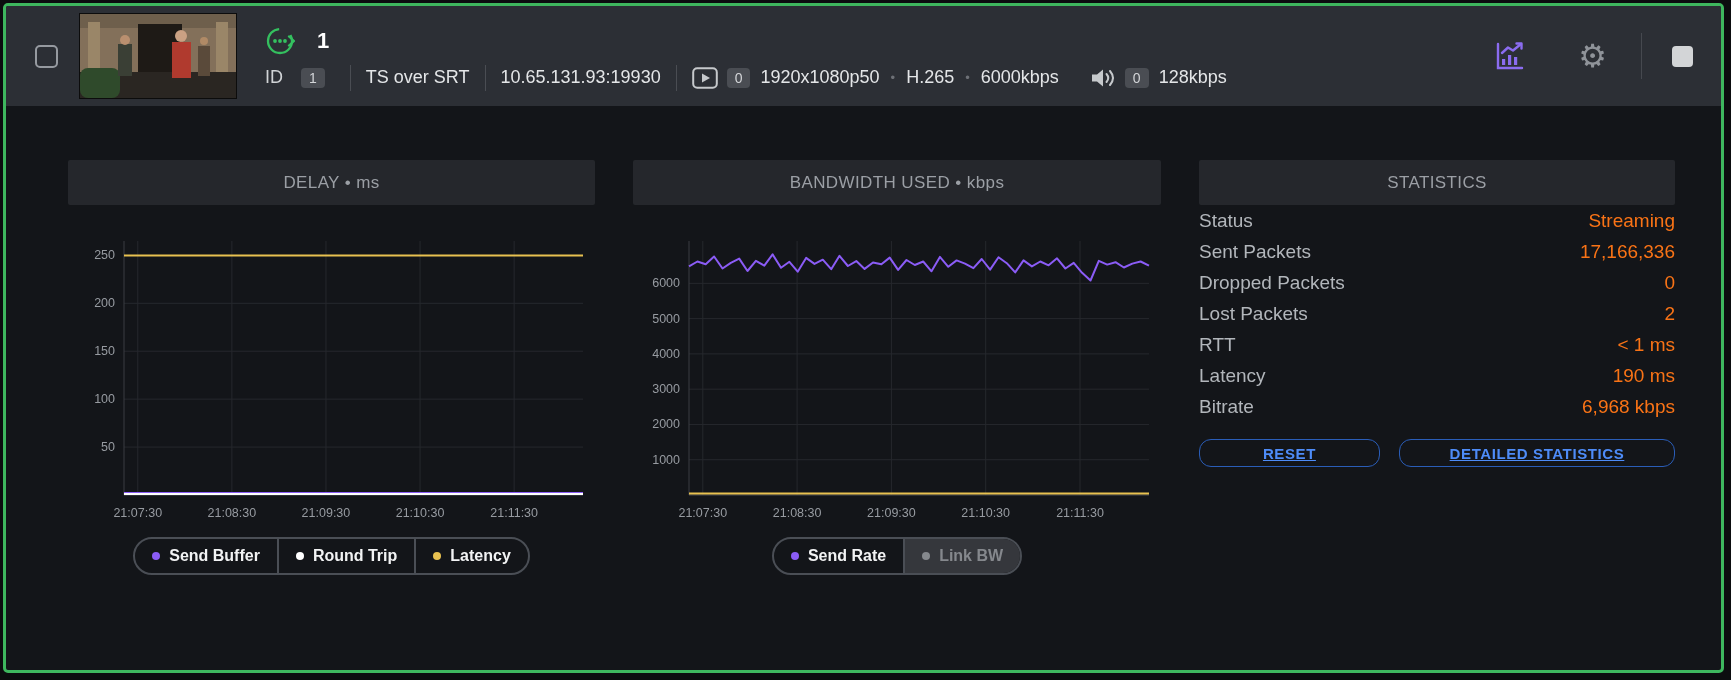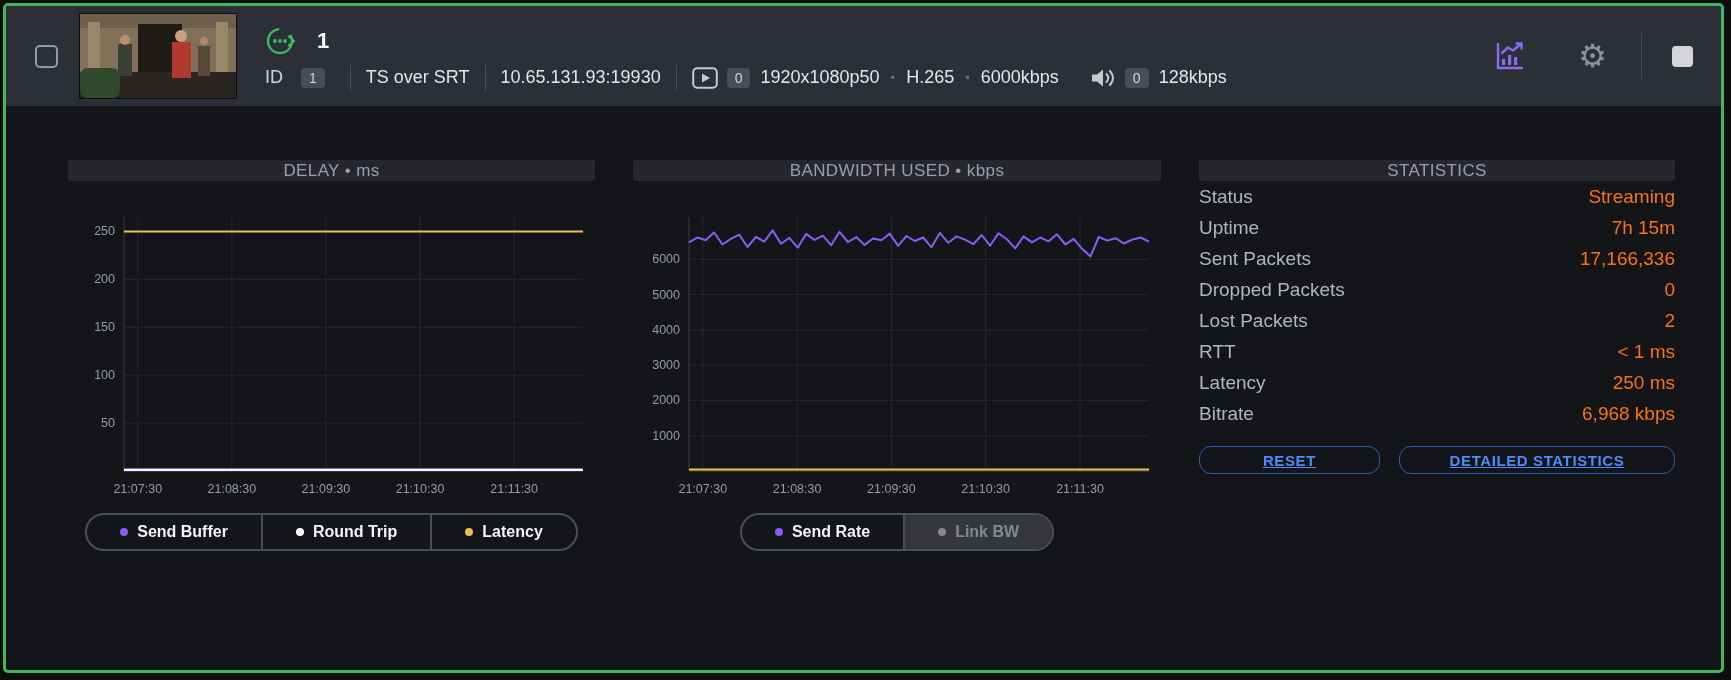--- a/index.html
+++ b/index.html
@@ -45,32 +45,32 @@
   .gear-glyph { font-size: 32px; color: #8f9399; line-height: 1; }
   .hdr-div { width: 1px; height: 46px; background: #46494f; margin: 0 30px; }
   .stop-sq { width: 21px; height: 21px; background: #d3d5d7; border: none; border-radius: 4px; cursor: pointer; }
   .chart-btn { margin-right: 42px; }
   
   .main { display: flex; gap: 38px; padding: 54px 56px 0 62px; }
   .col-delay { width: 527px; flex: 0 0 auto; }
   .col-bw { width: 528px; flex: 0 0 auto; }
   .col-stats { width: 476px; flex: 0 0 auto; }
   .panel-title {
-    height: 21px; background: #25272c; border-radius: 2px;
+    height: 45px; background: #25272c; border-radius: 2px;
     display: flex; align-items: center; justify-content: center;
     color: #9b9fa5; font-size: 17px; letter-spacing: 0.4px;
   }
   .chart { display: block; margin-top: 22px; }
   .legend-wrap { text-align: center; margin-top: 10px; }
   .legend {
     display: inline-flex; border: 2px solid #4a4e55; border-radius: 20px; overflow: hidden;
   }
   .legend-item {
     display: flex; align-items: center; gap: 9px;
-    padding: 8px 33px; cursor: pointer; background: transparent;
+    padding: 8px 17px; cursor: pointer; background: transparent;
   }
   .legend-item + .legend-item { border-left: 2px solid #4a4e55; }
   .legend-item.disabled { background: #35373c; gap: 9px; }
   .ldot { width: 8px; height: 8px; border-radius: 50%; flex: 0 0 auto; }
   .llabel { color: #f2f3f4; font-size: 16px; font-weight: bold; white-space: nowrap; }
   .legend-item.disabled .llabel { color: #85888d; }
   
   .stats-rows { }
   .stat-row { display: flex; justify-content: space-between; align-items: center; height: 31px; }
   .stat-label { color: #b2b6bb; font-size: 19px; }
@@ -269,42 +269,38 @@
     </div>
 
     <div class="col-stats">
       <div class="panel-title">STATISTICS</div>
       <div class="stats-rows">
         <div class="stat-row">
           <span class="stat-label">Status</span>
           <span class="stat-value">Streaming</span>
         </div>
         <div class="stat-row">
-          <span class="stat-label">Uptime</span>
-          <span class="stat-value">7h 15m</span>
-        </div>
-        <div class="stat-row">
           <span class="stat-label">Sent Packets</span>
           <span class="stat-value">17,166,336</span>
         </div>
         <div class="stat-row">
           <span class="stat-label">Dropped Packets</span>
           <span class="stat-value">0</span>
         </div>
         <div class="stat-row">
           <span class="stat-label">Lost Packets</span>
           <span class="stat-value">2</span>
         </div>
         <div class="stat-row">
           <span class="stat-label">RTT</span>
           <span class="stat-value">&lt; 1 ms</span>
         </div>
         <div class="stat-row">
           <span class="stat-label">Latency</span>
-          <span class="stat-value">250 ms</span>
+          <span class="stat-value">190 ms</span>
         </div>
         <div class="stat-row">
           <span class="stat-label">Bitrate</span>
           <span class="stat-value">6,968 kbps</span>
         </div>
       </div>
       <div class="stats-btns">
         <button class="blue-btn btn-reset">RESET</button>
         <button class="blue-btn btn-detail">DETAILED STATISTICS</button>
       </div>

